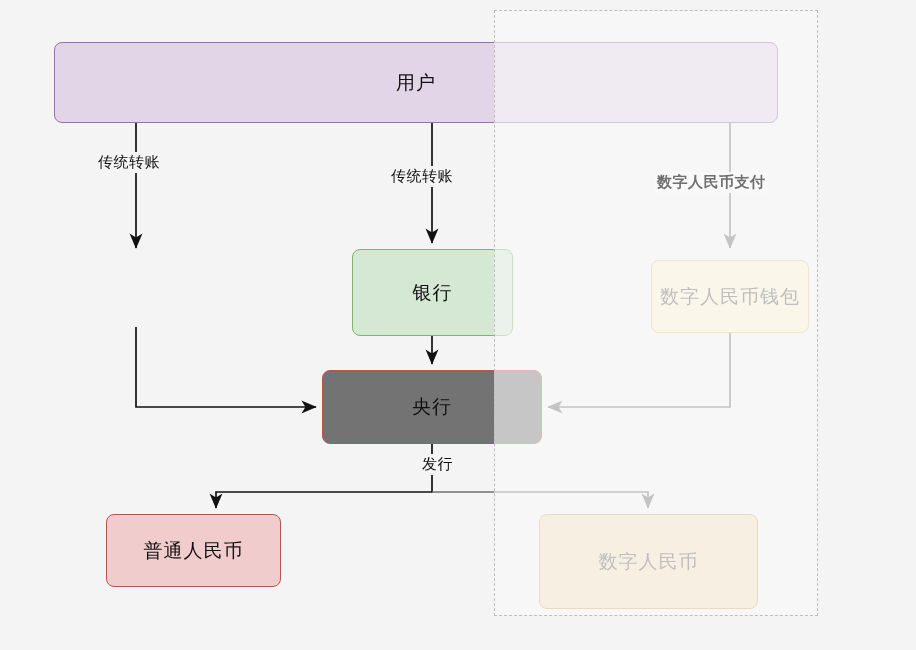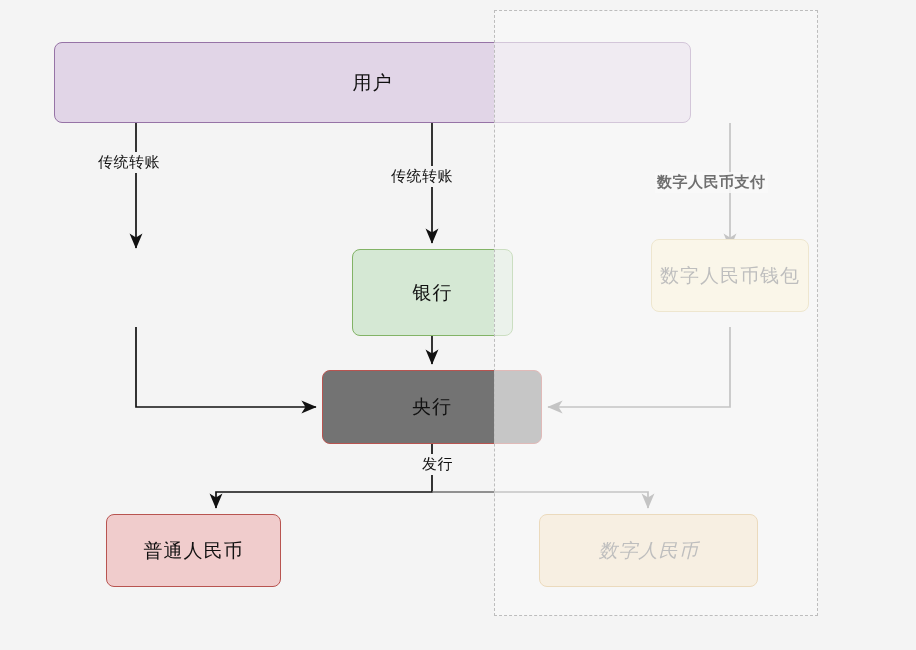--- a/index.html
+++ b/index.html
@@ -30,34 +30,34 @@
     border-radius: 8px;
     border-width: 1.6px;
     border-style: solid;
     display: flex;
     align-items: center;
     justify-content: center;
     font-size: 19px;
     letter-spacing: 1px;
     z-index: 3;
   }
-  .node.n-user        { left:54px;  top:42px;  width:637px; height:81px;
+  .node.n-user        { left:54px;  top:42px;  width:724px; height:81px;
                         background:#e1d5e7; border-color:#9673a6; color:#111111; }
   .node.n-pay         { left:55px;  top:254px; width:162px; height:73px;
                         background:#b3d4ee; border-color:#3a7cb0; color:#111111; }
   .node.n-bank        { left:352px; top:249px; width:161px; height:87px;
                         background:#d5e8d4; border-color:#82b366; color:#111111;text-align:center; }
-  .node.n-wallet      { left:651px; top:239px; width:158px; height:73px;
+  .node.n-wallet      { left:651px; top:260px; width:158px; height:73px;
                         background:#fcf2cf; border-color:#dcc88b; color:#5f5f5f; }
   .node.n-pboc        { left:322px; top:370px; width:220px; height:74px;
                         background:#737373; border-color:#b85450; color:#111111; }
   .node.n-rmb         { left:106px; top:514px; width:175px; height:73px;
                         background:#f0cccc; border-color:#b85450; color:#111111; }
-  .node.n-drmb        { left:539px; top:514px; width:219px; height:73px;
-                        background:#f5dfbd; border-color:#d6a85c; color:#5f5f5f;font-style:italic; }
+  .node.n-drmb        { left:539px; top:514px; width:219px; height:95px;
+                        background:#f5dfbd; border-color:#d6a85c; color:#5f5f5f; }
   
   #dashed-region {
     position: absolute;
     left: 494px;
     top: 10px;
     width: 324px;
     height: 606px;
     border: 1.6px dashed #bdbdbd;
     box-sizing: border-box;
     z-index: 5;

